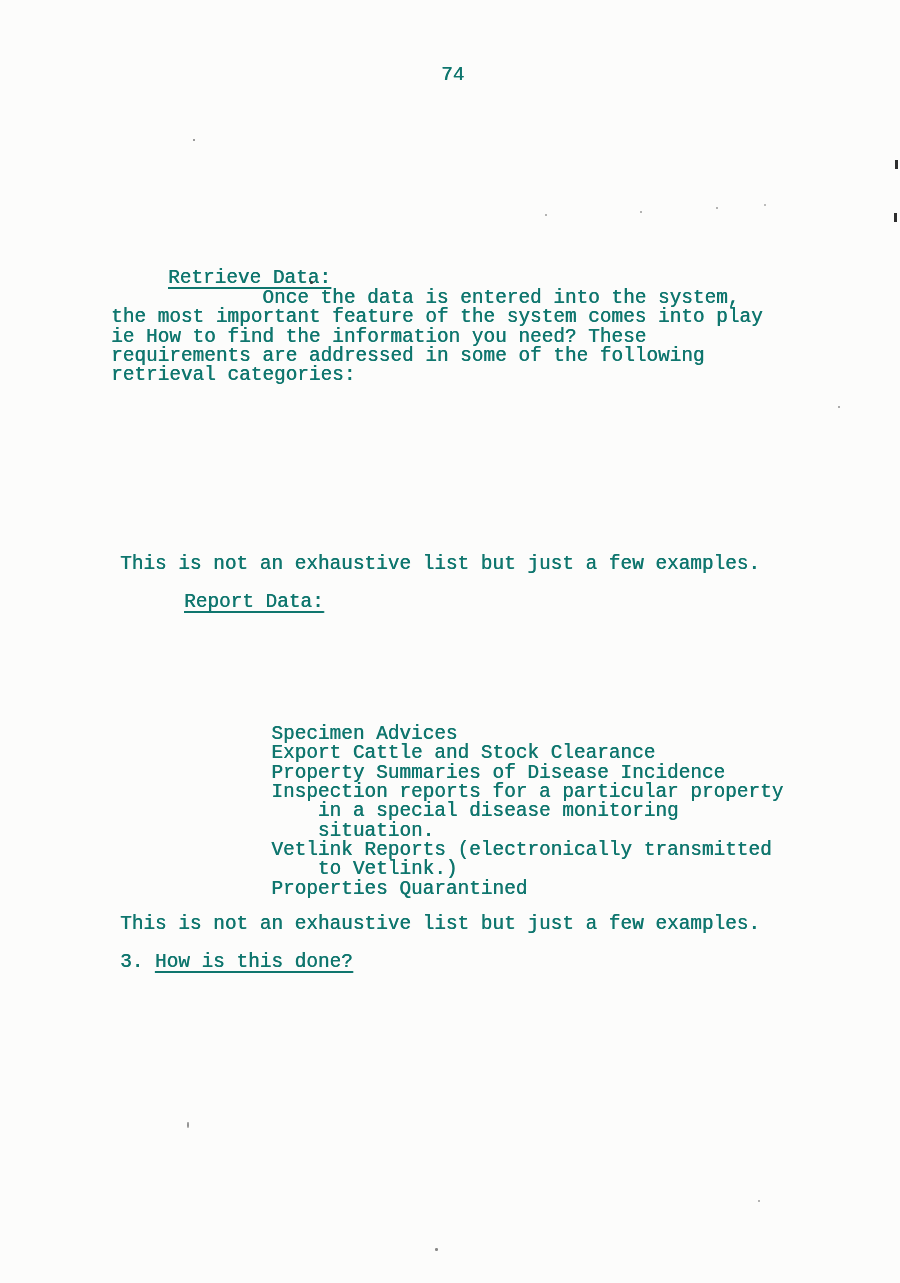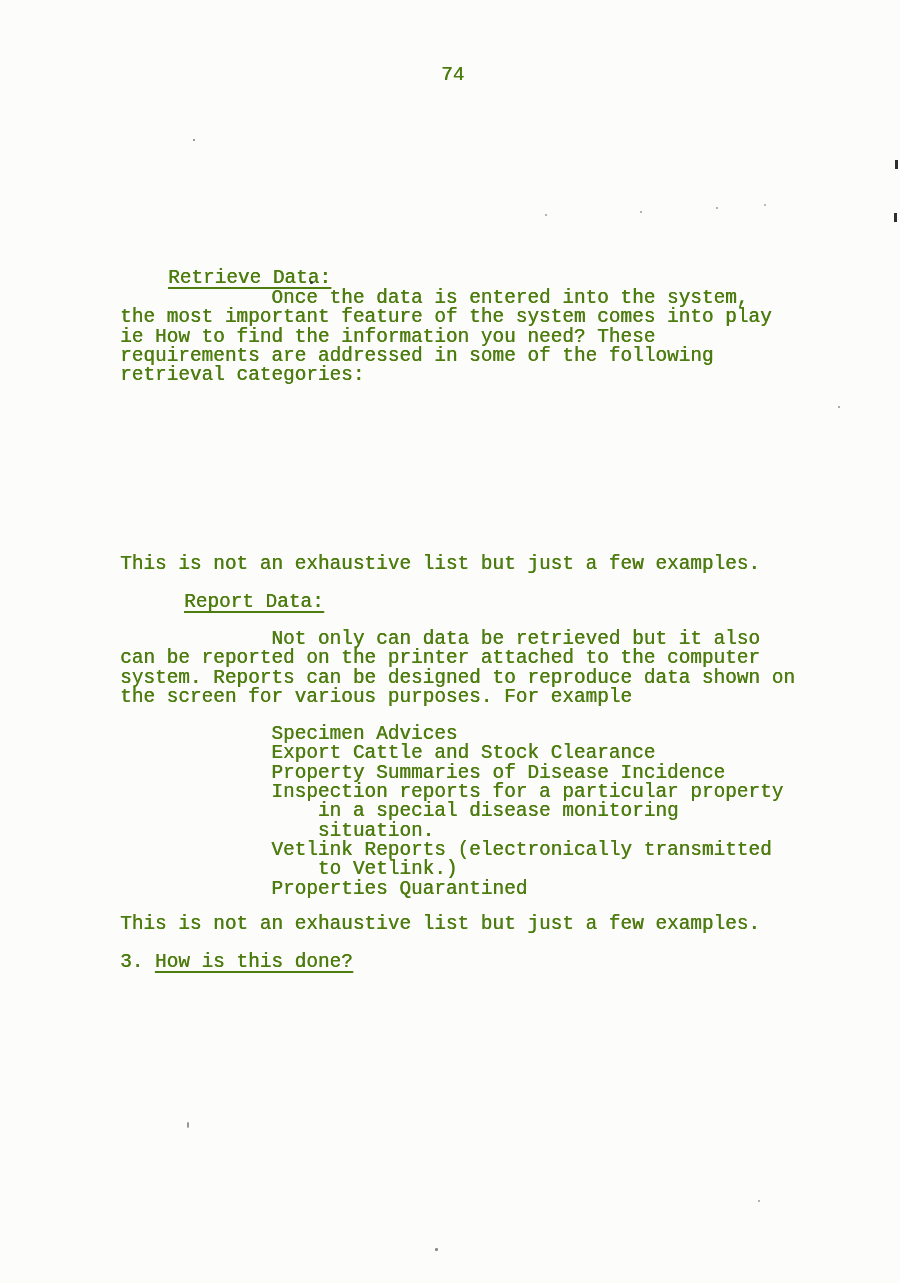--- a/index.html
+++ b/index.html
@@ -7,21 +7,21 @@
     padding: 0;
     background: #ffffff;
   }
   .page {
     position: relative;
     width: 900px;
     height: 1283px;
     background: #fcfcfb;
     overflow: hidden;
     font-family: "Liberation Mono", "DejaVu Sans Mono", monospace;
-    color: #4d7c0f;
+    color: #0f766e;
   }
   .txt {
     position: absolute;
     margin: 0;
     font-family: "Liberation Mono", "DejaVu Sans Mono", monospace;
     font-size: 19.4px;
     line-height: 19.35px;
     white-space: pre;
     letter-spacing: 0;
     text-shadow: 0.4px 0 0 currentColor;
@@ -45,35 +45,31 @@
 </style>
 </head>
 <body>
 
 <div class="page">
 
   <div class="txt" style="left:441px; top:66px;">74</div>
 
   <div class="txt" style="left:168px; top:269px;"><span class="u">Retrieve Data:</span></div>
 
-  <pre class="txt" style="left:120px; top:289px;">             Once the data is entered into the system,
+  <pre class="txt" style="left:111px; top:289px;">             Once the data is entered into the system,
 the most important feature of the system comes into play
 ie How to find the information you need? These
 requirements are addressed in some of the following
 retrieval categories:</pre>
 
 
   <pre class="txt" style="left:120px; top:555px;">This is not an exhaustive list but just a few examples.</pre>
 
   <div class="txt" style="left:168px; top:593px;margin-left:16px;"><span class="u">Report Data:</span></div>
 
-  <pre class="txt" style="left:120px; top:630px;">             Not only can data be retrieved but it also
-can be reported on the printer attached to the computer
-system. Reports can be designed to reproduce data shown on
-the screen for various purposes. For example</pre>
 
   <pre class="txt" style="left:120px; top:725px;">             Specimen Advices
              Export Cattle and Stock Clearance
              Property Summaries of Disease Incidence
              Inspection reports for a particular property
                  in a special disease monitoring
                  situation.
              Vetlink Reports (electronically transmitted
                  to Vetlink.)
              Properties Quarantined</pre>

